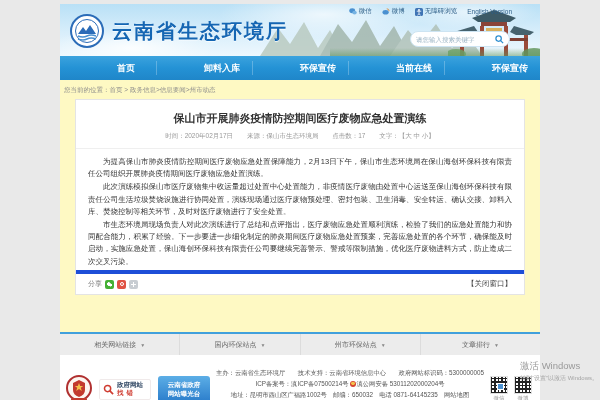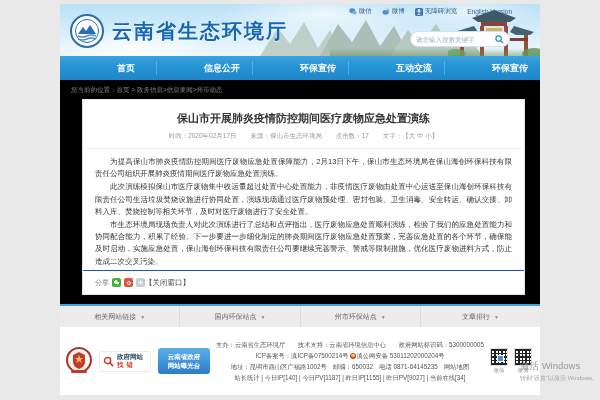--- a/index.html
+++ b/index.html
@@ -33,35 +33,35 @@
   .searchbox input::placeholder{ color:#9bb4c4; }
 
   
   .nav{ height:24px; display:flex; background:linear-gradient(180deg,#3ba3de 0%,#2492d5 50%,#1f86c9 100%); }
   .nav-item{ flex:1; display:flex; align-items:center; justify-content:center;
     color:#fff; font-size:9px; font-weight:bold; cursor:pointer; position:relative;padding-left:36px; }
   .nav-item + .nav-item::before{ content:""; position:absolute; left:0; top:5px; bottom:5px;
     width:1px; background:rgba(255,255,255,.25); }
 
   
-  .main{ background:#000000; height:224px; position:relative;padding-left:7px; }
+  .main{ background:#fef9c3; height:252px; position:relative; }
   .breadcrumb{ padding:6px 4px 4px 4px; font-size:6.5px; color:#8a8a8a; }
   .breadcrumb .crumb-path{ color:#8a8a8a; cursor:pointer; }
   .article-card{ margin:0 15px; height:196px; border:1px solid #e4e4e4; background:#fff;
     display:flex; flex-direction:column; }
   .art-title{ margin-top:11px; text-align:center; font-size:11px; font-weight:bold; color:#333; }
   .art-meta{ margin-top:6px; padding-bottom:7px; text-align:center; font-size:6.5px; color:#999;
     border-bottom:1px solid #efefef; }
   .art-meta span{ margin:0 6px; }
   .font-size-ctl{ cursor:pointer; }
   .art-body{ flex:1; padding:7px 12px 0 12px; overflow:hidden; }
   .art-body p{ font-size:7.5px; line-height:12.2px; color:#333; text-indent:2em;
     text-align:justify; margin-bottom:1px; }
-  .share-row{ border-top:1px solid #1d4ed8; height:24px; display:flex; align-items:center;
-    justify-content:flex-start; padding:0 12px; }
+  .share-row{ border-top:4px solid #1d4ed8; height:24px; display:flex; align-items:center;
+    justify-content:space-between; padding:0 12px; }
   .share-left{ display:flex; align-items:center; gap:3px; font-size:7px; color:#888; }
   .sicon{ width:9px; height:9px; border-radius:2px; cursor:pointer; position:relative; }
   .sicon.green{ background:#45b035; }
   .sicon.red{ background:#e05244; }
   .sicon.grey{ background:#c8cdd2; }
   .sicon.green::after{ content:""; position:absolute; inset:2px;
     background:radial-gradient(circle at 35% 40%, #fff 0 1.5px, transparent 2px),
                radial-gradient(circle at 70% 60%, #fff 0 1.2px, transparent 1.8px); }
   .sicon.red::after{ content:""; position:absolute; inset:2.5px; border-radius:50%;
     border:1px solid #fff; }
@@ -179,23 +179,23 @@
       <input type="text" placeholder="请您输入搜索关键字" style="">
       <svg width="9" height="9" viewBox="0 0 10 10" style="cursor:pointer">
         <circle cx="4" cy="4" r="3" fill="none" stroke="#2e8fd0" stroke-width="1.4"></circle>
         <line x1="6.2" y1="6.2" x2="9" y2="9" stroke="#2e8fd0" stroke-width="1.4"></line>
       </svg>
     </div>
   </header>
 
   <nav class="nav">
     <div class="nav-item">首页</div>
-    <div class="nav-item">信息公开</div>
+    <div class="nav-item">卸料入库</div>
     <div class="nav-item">环保宣传</div>
-    <div class="nav-item">互动交流</div>
+    <div class="nav-item">当前在线</div>
     <div class="nav-item">环保宣传</div>
   </nav>
 
   <div class="main">
     <div class="breadcrumb">
       <span>您当前的位置：</span><span class="crumb-path">首页 &gt; 政务信息&gt;信息要闻&gt;州市动态</span>
     </div>
 
     <div class="article-card">
       <h1 class="art-title">保山市开展肺炎疫情防控期间医疗废物应急处置演练</h1>

